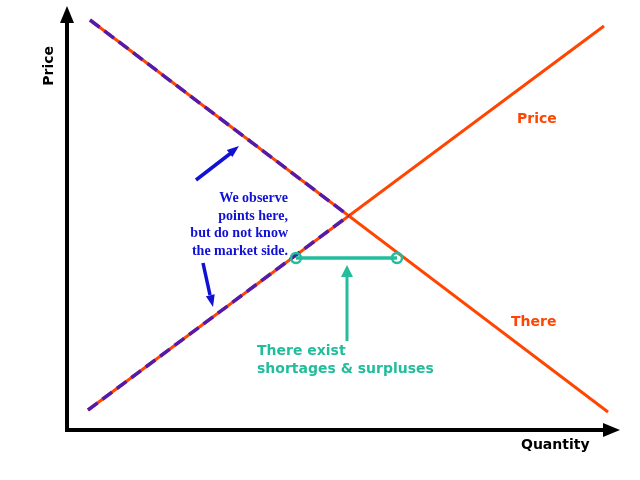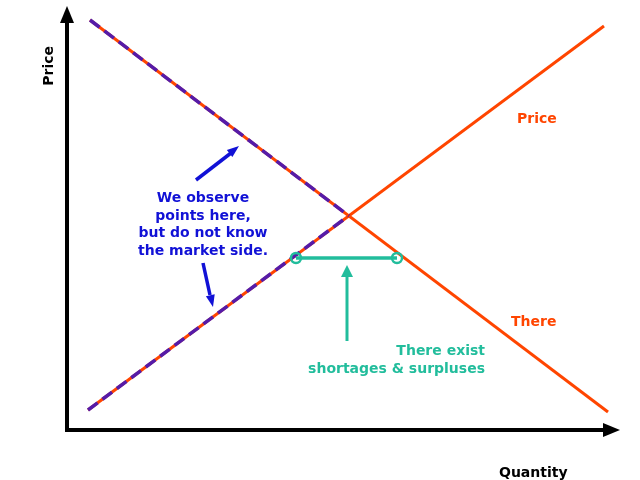--- a/index.html
+++ b/index.html
@@ -14,28 +14,28 @@
   #plot-svg { position: absolute; left: 0; top: 0; }
   .lbl {
     position: absolute;
     font-size: 14px;
     font-weight: bold;
     white-space: pre-line;
     line-height: 17.5px;
   }
   .lbl-black { color: #000000; }
   .lbl-orange { color: #ff4500; }
-  .lbl-blue { color: #1111d6; text-align: center; }
-  .lbl-teal { color: #22bd9c; text-align: right; margin-left: 48px; }
+  .lbl-blue { color: #1111d6; text-align: right; font-family: Liberation Serif, serif; }
+  .lbl-teal { color: #22bd9c; text-align: left; }
   #price-label {
     left: 14px; top: 57px; width: 70px;
     text-align: center;
     transform: rotate(-90deg);
   }
-  #quantity-label { left: 499px; top: 436px; width: 90px; margin-top: 28px; }
+  #quantity-label { left: 521px; top: 436px; width: 90px; }
   #supply-label   { left: 517px; top: 110px; width: 70px; }
   #demand-label   { left: 511px; top: 313px; width: 80px; }
   #observed-note  { left: 118px; top: 189px; width: 170px; }
   #shortage-note  { left: 257px; top: 342px; width: 180px; }
 </style>
 </head>
 <body>
 
 <div id="figure">
 

